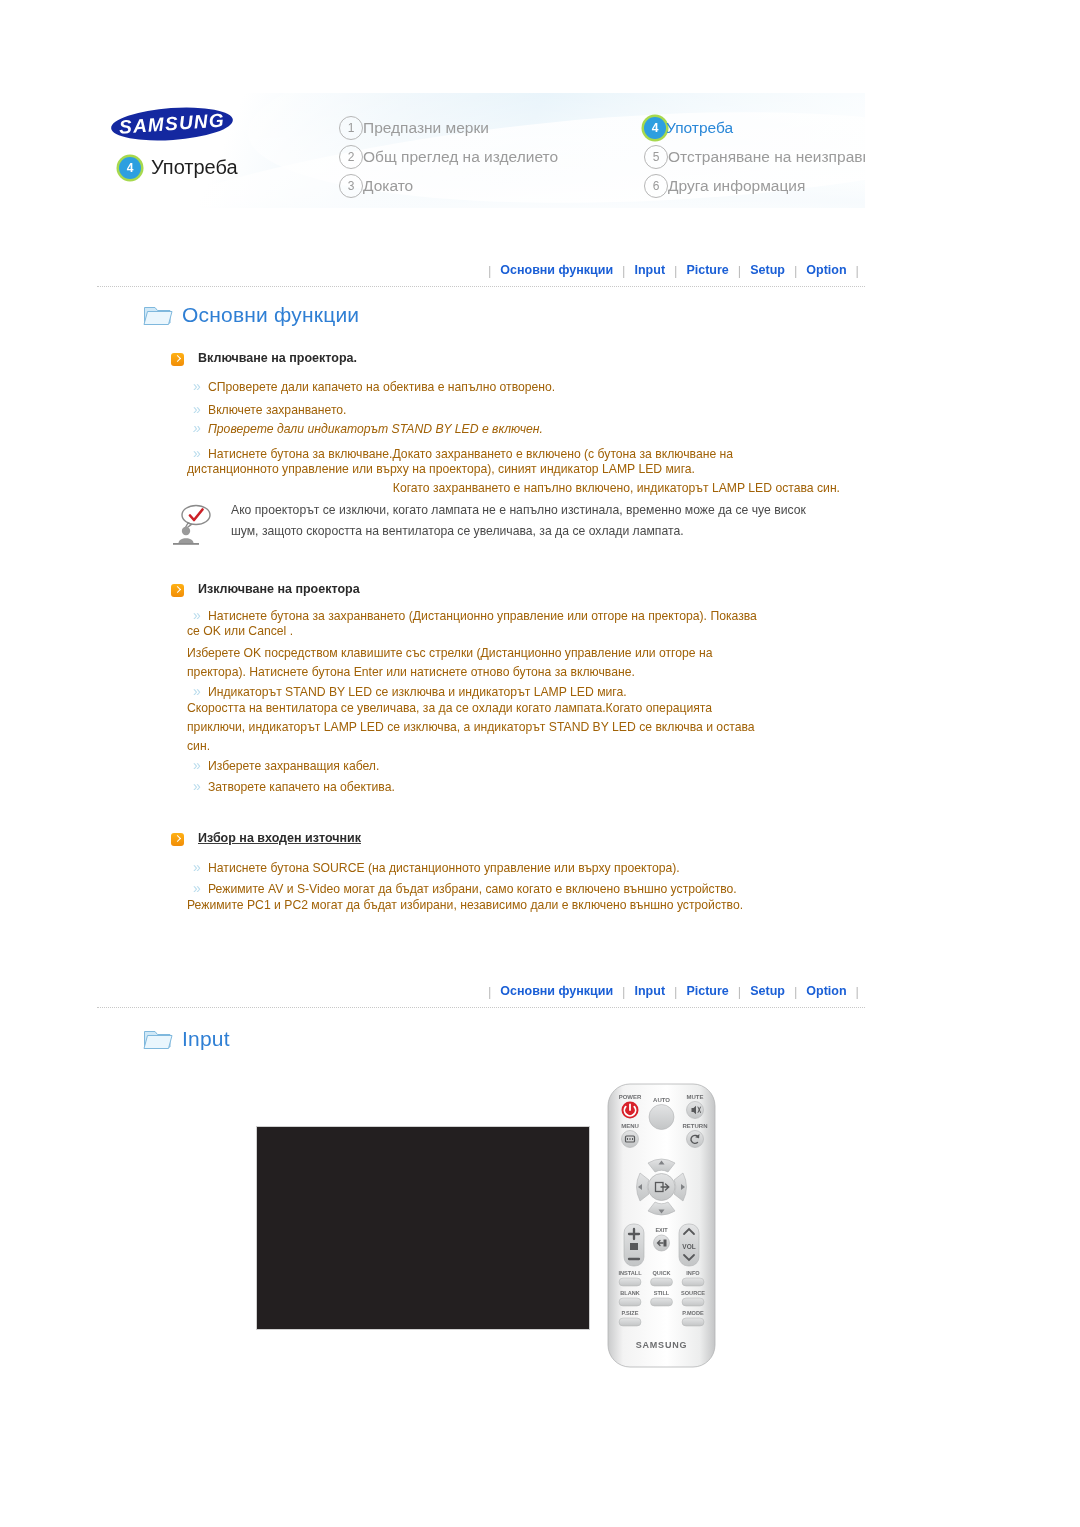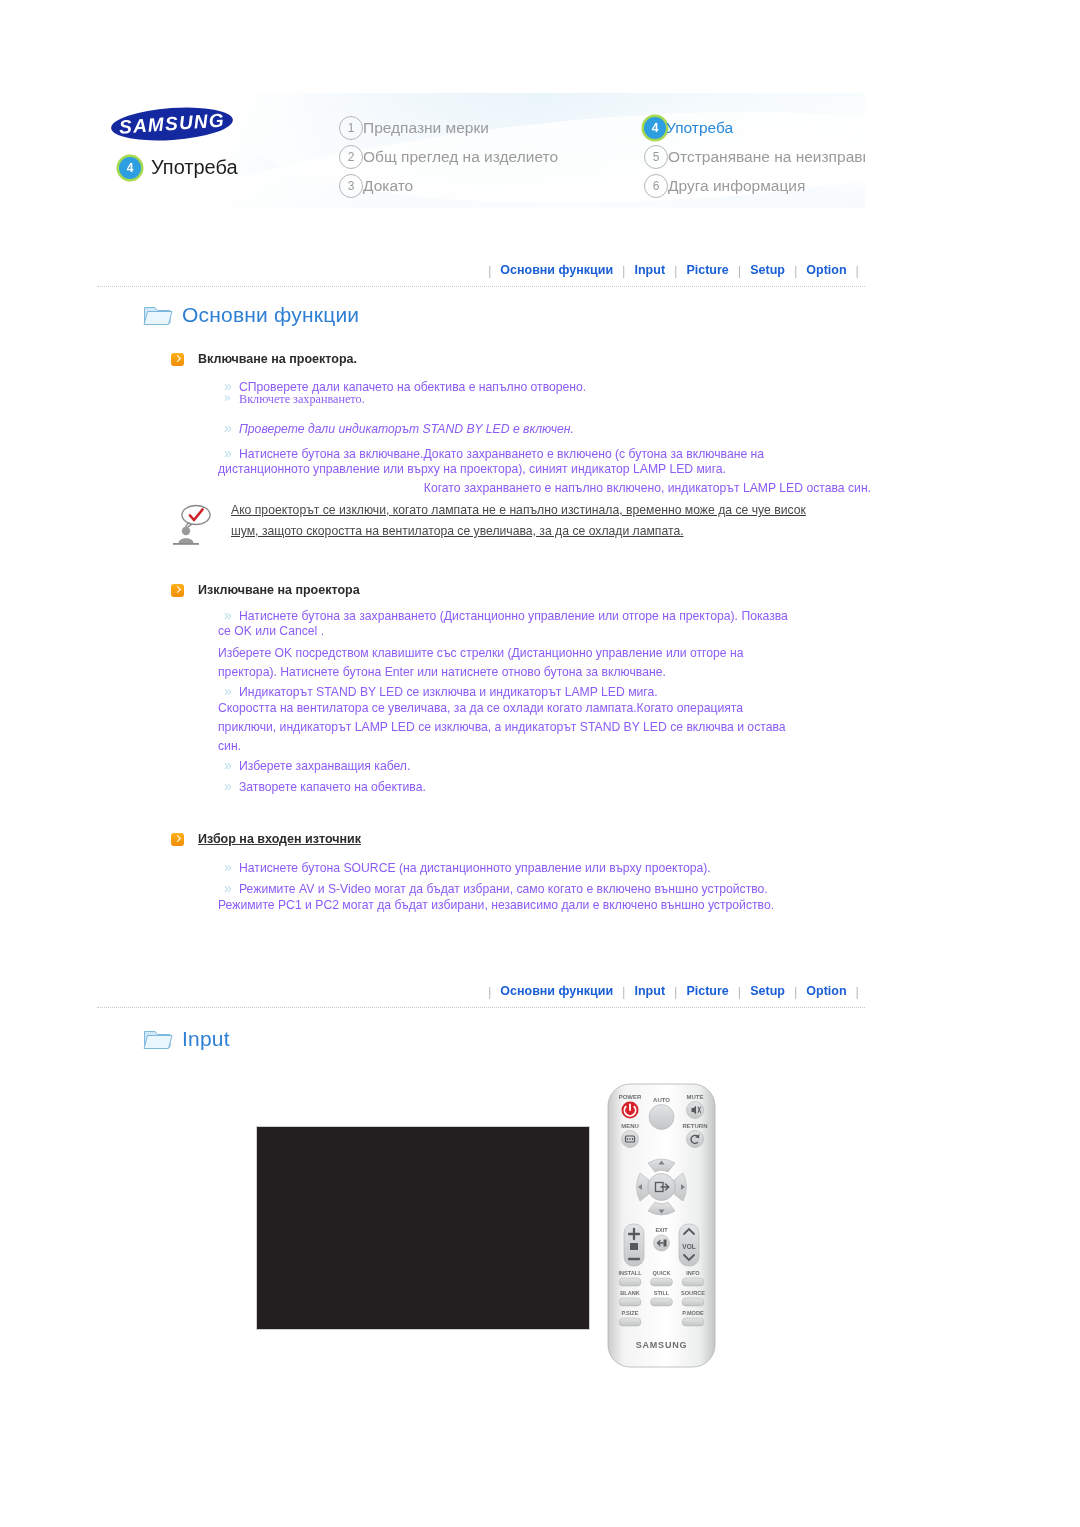--- a/index.html
+++ b/index.html
@@ -173,21 +173,21 @@
     margin-left: 9px;
     font-size: 21px;
     color: #2f7fd4;
     letter-spacing: 0.2px;
   }
 
   
   .subhead {
     position: absolute;
     display: flex;
-    align-items: center;
+    align-items: flex-start;
   }
   .orange-marker {
     width: 13px;
     height: 13px;
     border-radius: 3px;
     background: linear-gradient(180deg, #ffb114, #f18d07);
     flex: 0 0 auto;
     position: relative;
     margin-top: 2px;
   }
@@ -206,39 +206,37 @@
     margin-left: 14px;
     font-size: 12.5px;
     font-weight: bold;
     color: #2b2b2b;
   }
 
   .para {
     position: absolute;
     font-size: 12.2px;
     line-height: 20px;
-    color: #8b5cf6;
-    margin-left: 31px;
+    color: #a16207;
   }
   .para.bulleted { padding-left: 15px; }
   .para.bulleted:before {
     content: "\00BB";
     position: absolute;
     left: 0;
     top: -1px;
     color: #b9dced;
     font-size: 14px;
   }
 
   
   .note {
     position: absolute;
     display: flex;
     align-items: flex-start;
-    text-decoration: underline;
   }
   .note-icon { width: 46px; height: 46px; flex: 0 0 auto; margin-top: 2px; }
   .note .note-text {
     margin-left: 14px;
     font-size: 12.2px;
     line-height: 21px;
     color: #4a4a4a;
     width: 595px;
   }
 
@@ -328,21 +326,21 @@
   </svg>
   <span class="title">Основни функции</span>
 </div>
 
 <div class="subhead" style="left:171px; top:351px;">
   <span class="orange-marker"></span>
   <span class="txt">Включване на проектора.</span>
 </div>
 
 <div class="para bulleted" style="left:193px; top:377px; width:620px;">СПроверете дали капачето на обектива е напълно отворено.</div>
-<div class="para bulleted" style="left:193px; top:389px; width:620px;font-family:Liberation Serif, serif;">Включете захранването.</div>
+<div class="para bulleted" style="left:193px; top:400px; width:620px;">Включете захранването.</div>
 <div class="para bulleted" style="left:193px; top:419px; width:620px;font-style:italic;">Проверете дали индикаторът STAND BY LED е включен.</div>
 
 <div class="para bulleted" style="left:193px; top:444px; width:625px;">Натиснете бутона за включване.Докато захранването е включено (с бутона за включване на</div>
 <div class="para" style="left:187px; top:459px; width:640px;">дистанционното управление или върху на проектора), синият индикатор LAMP LED мига.</div>
 <div class="para" style="left:200px; top:478px; width:640px;text-align:right;">Когато захранването е напълно включено, индикаторът LAMP LED остава син.</div>
 
 <div class="note" style="left:171px; top:500px;">
   <svg class="note-icon" viewBox="0 0 46 46">
     <ellipse cx="25" cy="13" rx="14" ry="9.5" fill="#ffffff" stroke="#8a8a8a" stroke-width="1.4"></ellipse>
     <path d="M17 21 L13 28 L20.5 22.4 Z" fill="#ffffff" stroke="#8a8a8a" stroke-width="1.4"></path>

